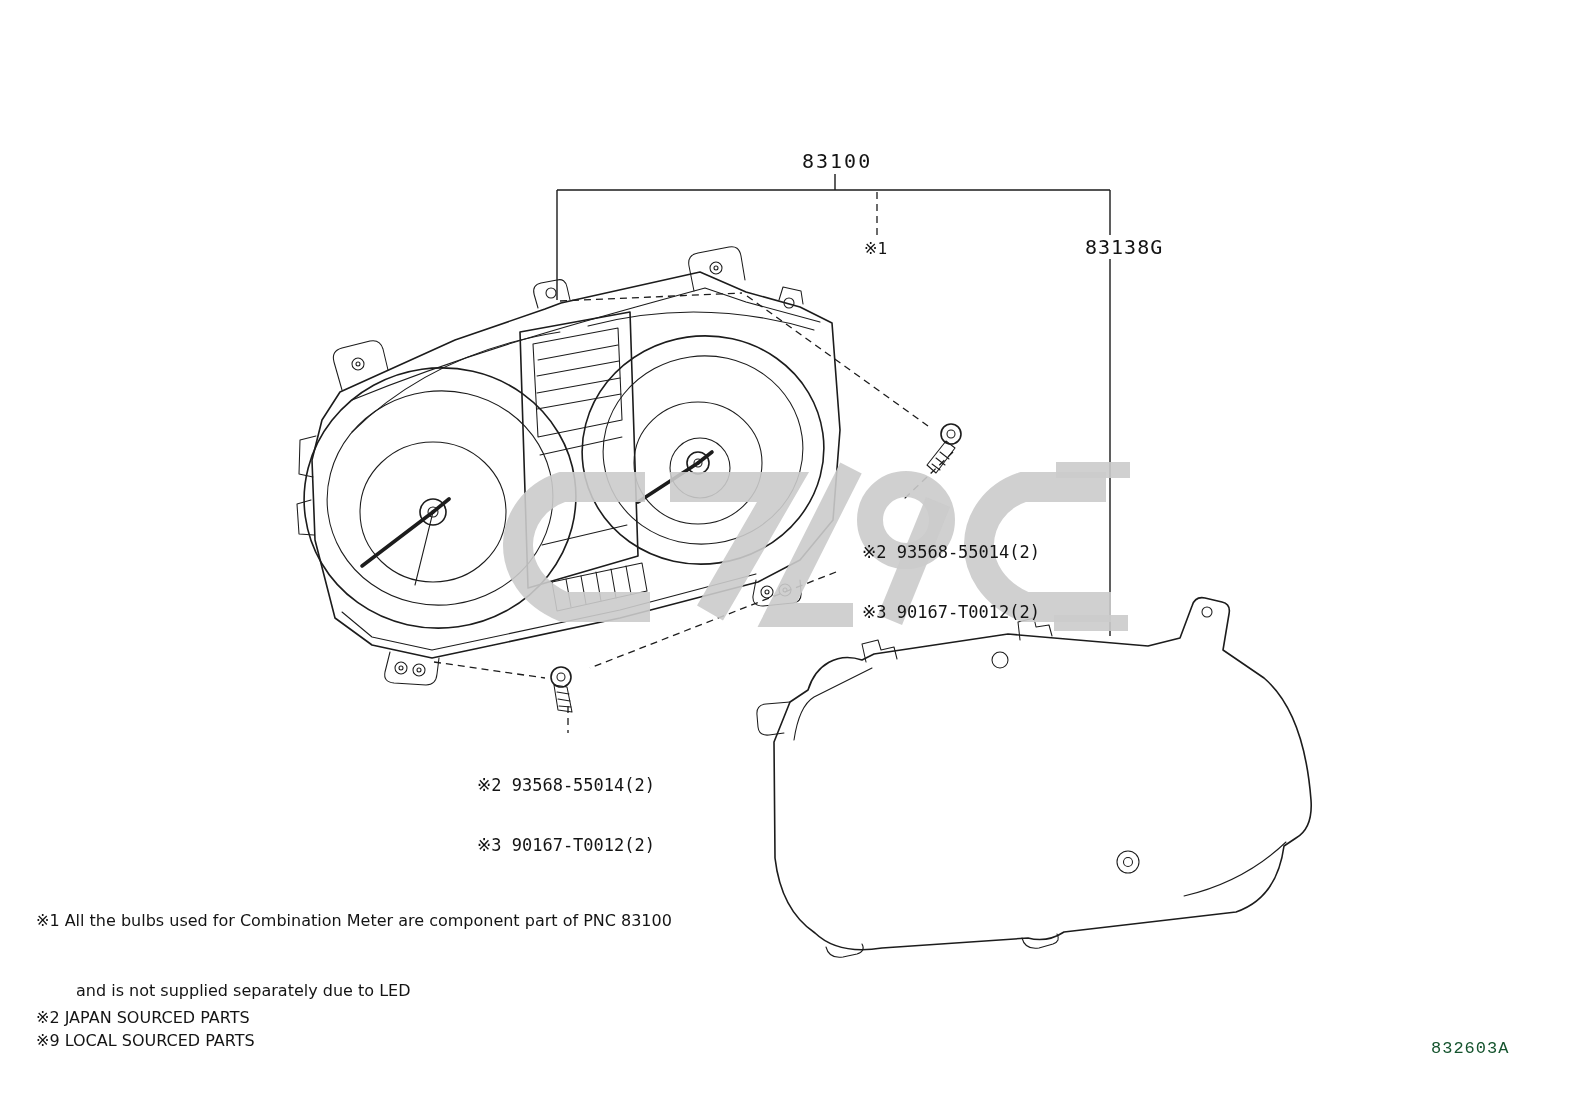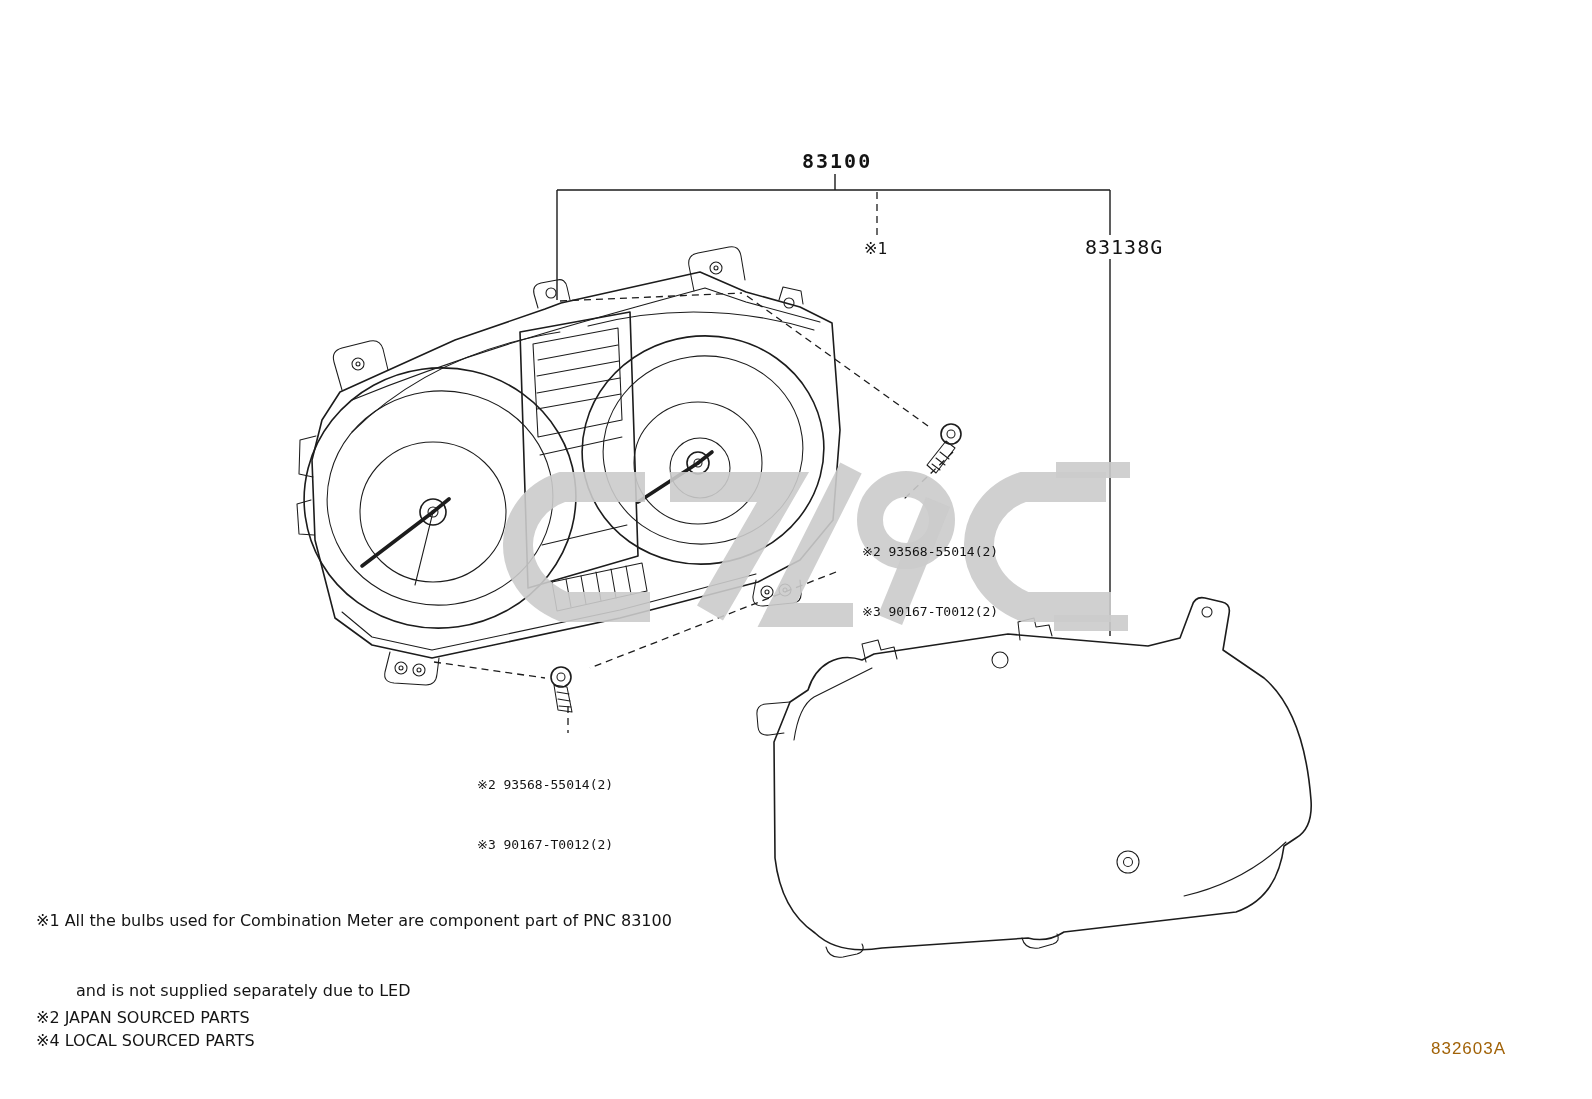--- a/index.html
+++ b/index.html
@@ -17,26 +17,26 @@
     stroke: currentColor; stroke-width:1.6; fill:none;
     stroke-linejoin:round; stroke-linecap:round;
   }
   svg .thin   { stroke-width:1.05 !important; }
   svg .needle { stroke-width:3.6 !important; }
   svg .wm path, svg .wm circle { stroke: var(--watermark,#cbcbcb); fill:none; opacity:0.9; }
   .lbl {
     position:absolute; color:#141414; white-space:pre;
     font-family:"DejaVu Sans Mono","DejaVu Sans",monospace;
   }
-  .pn   { font-size:20px; letter-spacing:2px;font-weight:bold; }
+  .pn   { font-size:20px; letter-spacing:2px; }
   .pn2  { font-size:20px; letter-spacing:1px; background:#fff; padding:0 3px; }
   .ref  { font-size:16px; }
-  .scrlbl { font-size:13px; line-height:20px; }
+  .scrlbl { font-size:17px; line-height:20px; }
   .fn   { position:absolute; font-family:"DejaVu Sans", sans-serif; font-size:16px; color:#141414; white-space:pre; }
-  .code { position:absolute; font-family:Liberation Sans, sans-serif; font-size:17px; letter-spacing:1px; color:#a16207; }
+  .code { position:absolute; font-family:Liberation Mono, monospace; font-size:17px; letter-spacing:1px; color:#14532d; }
 </style>
 </head>
 <body>
 
 <div class="stage">
 
   <svg class="draw" viewBox="0 0 1592 1099" xmlns="http://www.w3.org/2000/svg">
 
     <g>
       <path class="ln" d="M 835 174 L 835 190 M 557 190 L 1110 190 M 557 190 L 557 300 M 1110 190 L 1110 636"></path>
@@ -171,17 +171,17 @@
   </div>
 
   <div class="lbl scrlbl" style="left:477px; top:735px;">
     <div>※2 93568-55014(2)</div>
     <div>※3 90167-T0012(2)</div>
   </div>
 
   <div class="fn" style="left:36px; top:911px;text-align:center;">※1 All the bulbs used for Combination Meter are component part of PNC 83100</div>
   <div class="fn" style="left:76px; top:981px;text-align:center;">and is not supplied separately due to LED</div>
   <div class="fn" style="left:36px; top:1008px;text-align:center;">※2 JAPAN SOURCED PARTS</div>
-  <div class="fn" style="left:36px; top:1031px;">※4 LOCAL SOURCED PARTS</div>
+  <div class="fn" style="left:36px; top:1031px;">※9 LOCAL SOURCED PARTS</div>
 
   <div class="code" style="left:1431px; top:1039px;">832603A</div>
 
 </div>
 
 </body></html>

